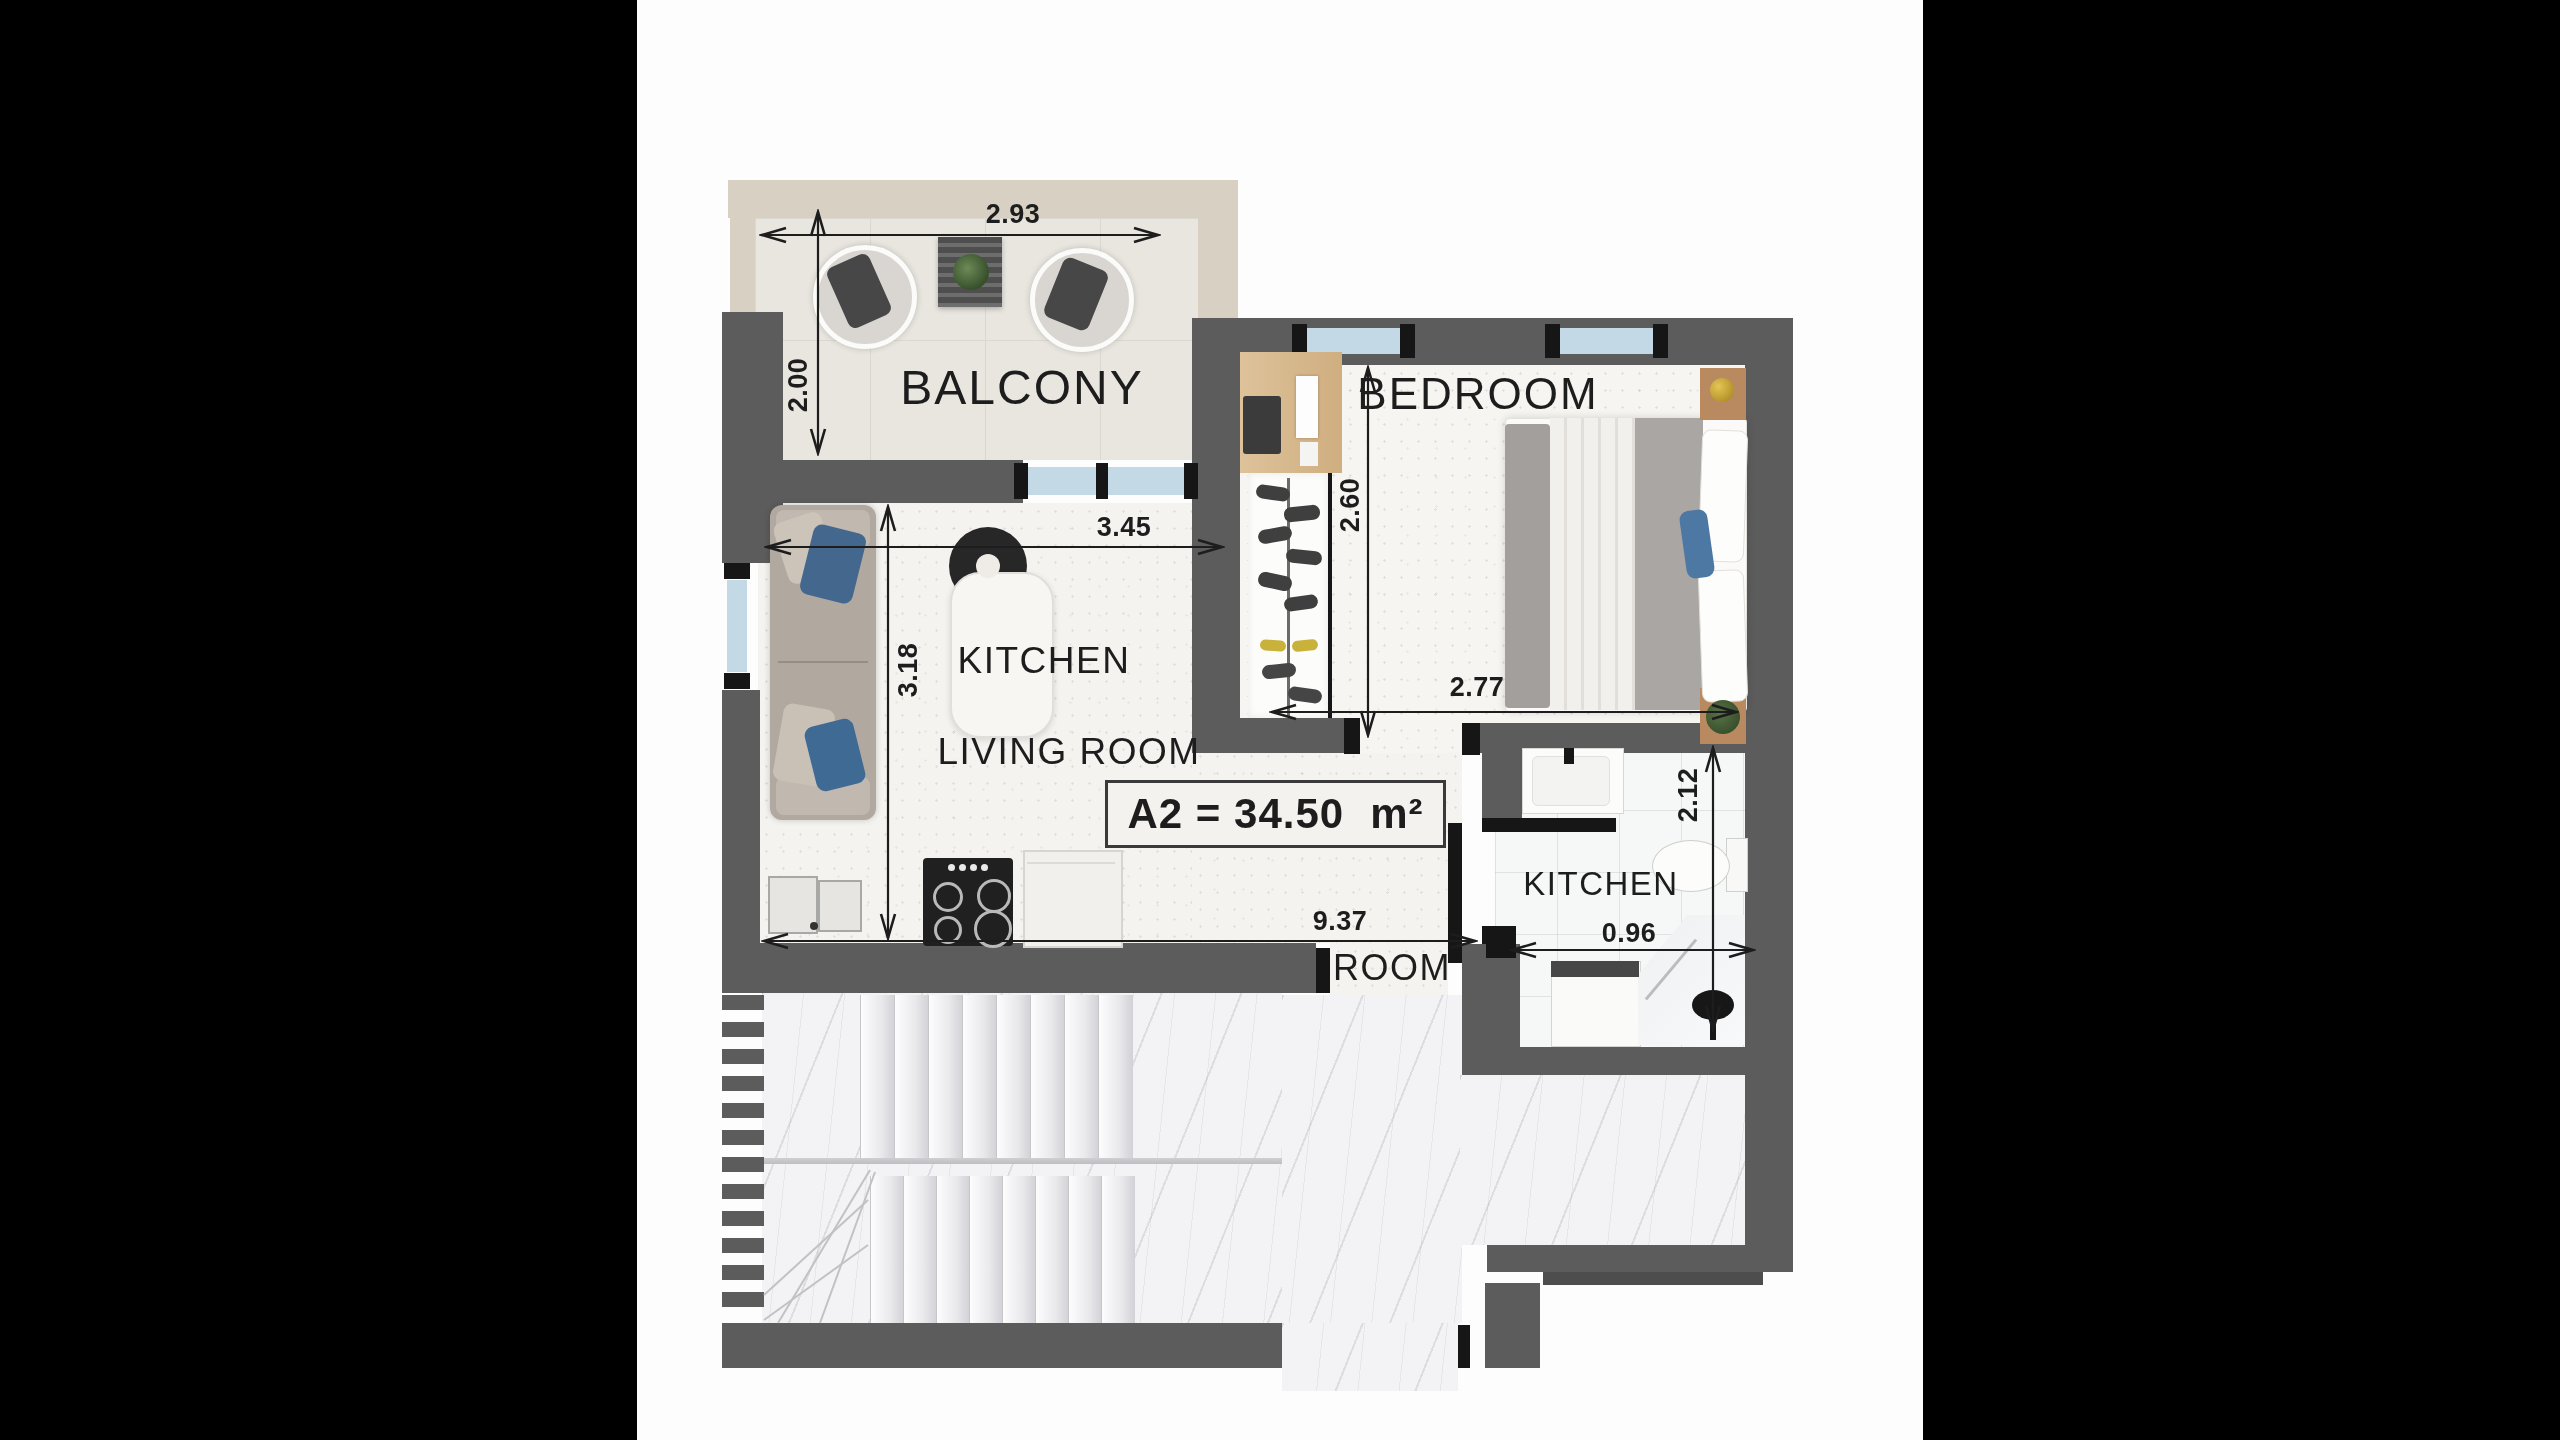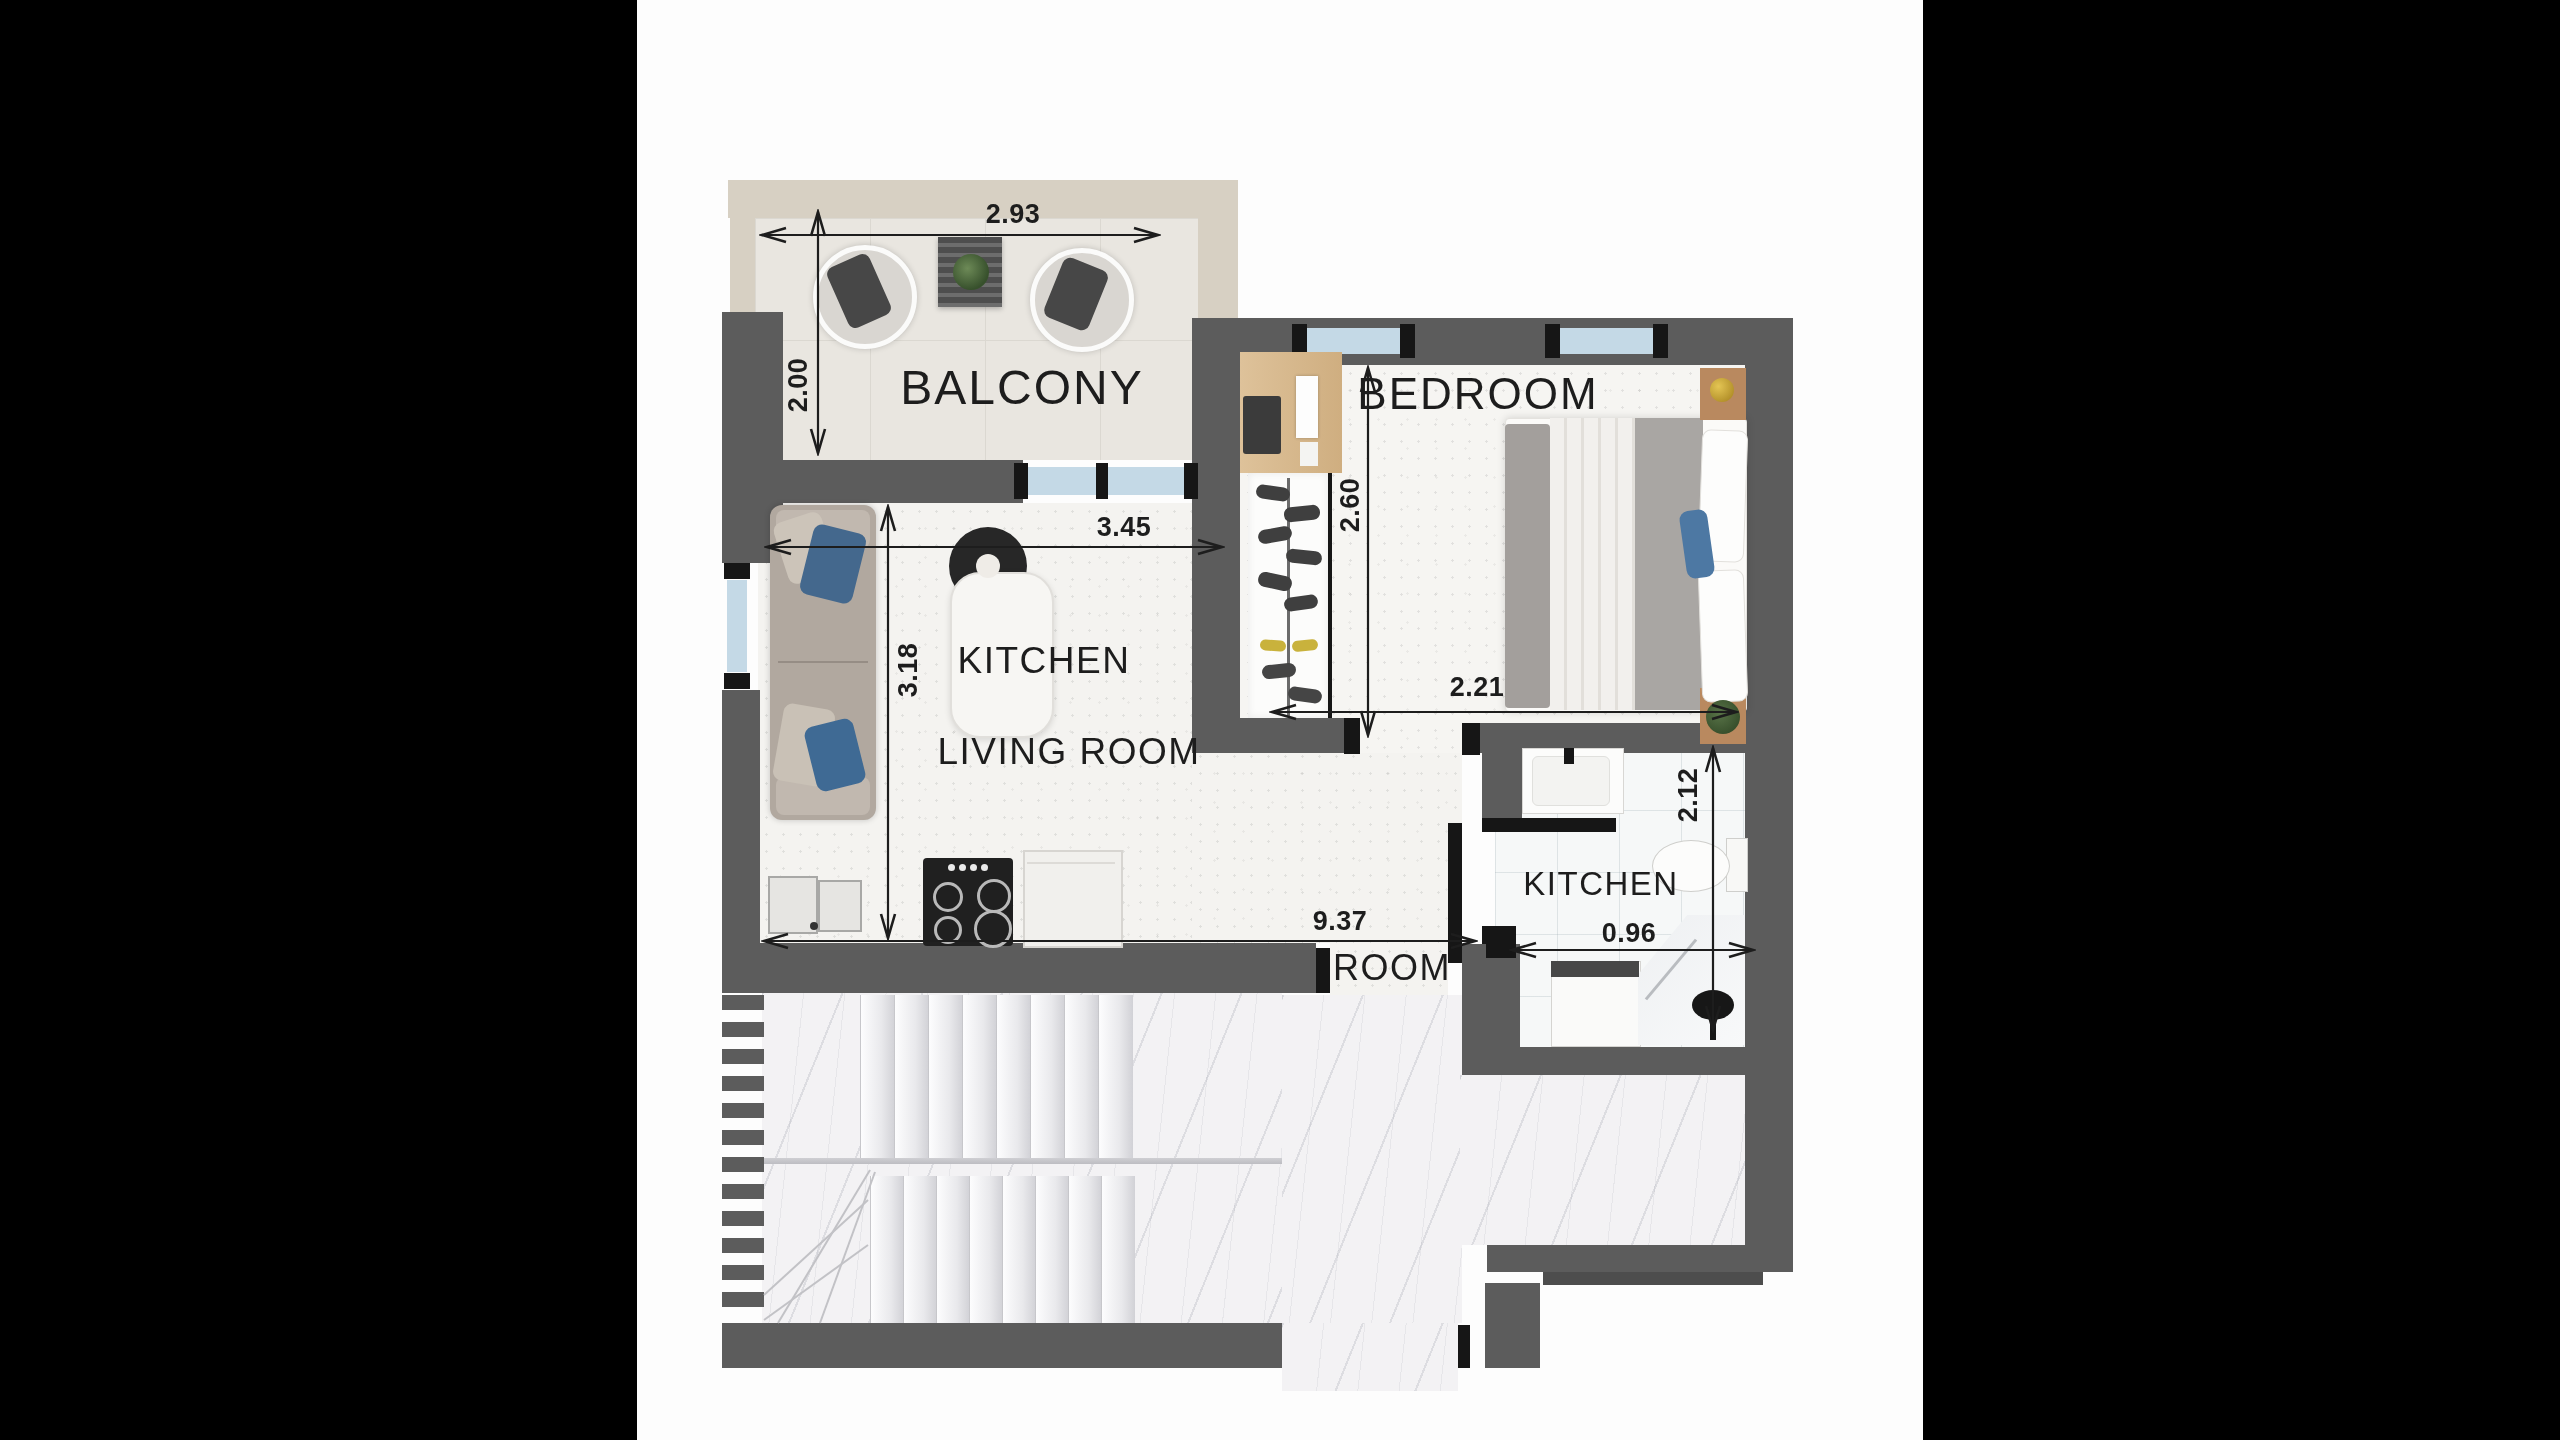--- a/index.html
+++ b/index.html
@@ -233,28 +233,32 @@
       <line x1="868" y1="1200" x2="764" y2="1295"></line>
       <line x1="868" y1="1245" x2="764" y2="1320"></line>
     </g>
   </svg>
 
   <div class="label dim" style="left:1013px;top:214px;">2.93</div>
   <div class="label dim rot" style="left:798px;top:385px;">2.00</div>
   <div class="label dim" style="left:1124px;top:527px;">3.45</div>
   <div class="label dim rot" style="left:908px;top:670px;">3.18</div>
   <div class="label dim rot" style="left:1350px;top:505px;">2.60</div>
-  <div class="label dim" style="left:1477px;top:687px;">2.21</div>
+  <div class="label dim" style="left:1477px;top:687px;">2.77</div>
   <div class="label dim rot" style="left:1688px;top:795px;">2.12</div>
   <div class="label dim" style="left:1629px;top:933px;">0.96</div>
   <div class="label dim" style="left:1340px;top:921px;">9.37</div>
 
   <div class="label" style="left:1022px;top:387px;font-size:48px;letter-spacing:2px;">BALCONY</div>
   <div class="label" style="left:1478px;top:394px;font-size:44px;letter-spacing:2px;">BEDROOM</div>
   <div class="label" style="left:1044px;top:661px;font-size:37px;text-align:right;">KITCHEN</div>
   <div class="label" style="left:1028px;top:752px;font-size:37px;margin-left:41px;">LIVING ROOM</div>
   <div class="label" style="left:1601px;top:884px;font-size:33px;">KITCHEN</div>
   <div class="label" style="left:1392px;top:968px;font-size:36px;z-index:46;">ROOM</div>
 
+  <div class="areabox">
+    <span>A2 = 34.50</span>
+    <span class="unit">m²</span>
+  </div>
 
   <div class="abs" style="left:0;top:0;width:637px;height:1440px;background:#000;z-index:90;"></div>
   <div class="abs" style="left:1923px;top:0;width:637px;height:1440px;background:#000;z-index:90;"></div>
 </div>
 
 </body></html>

